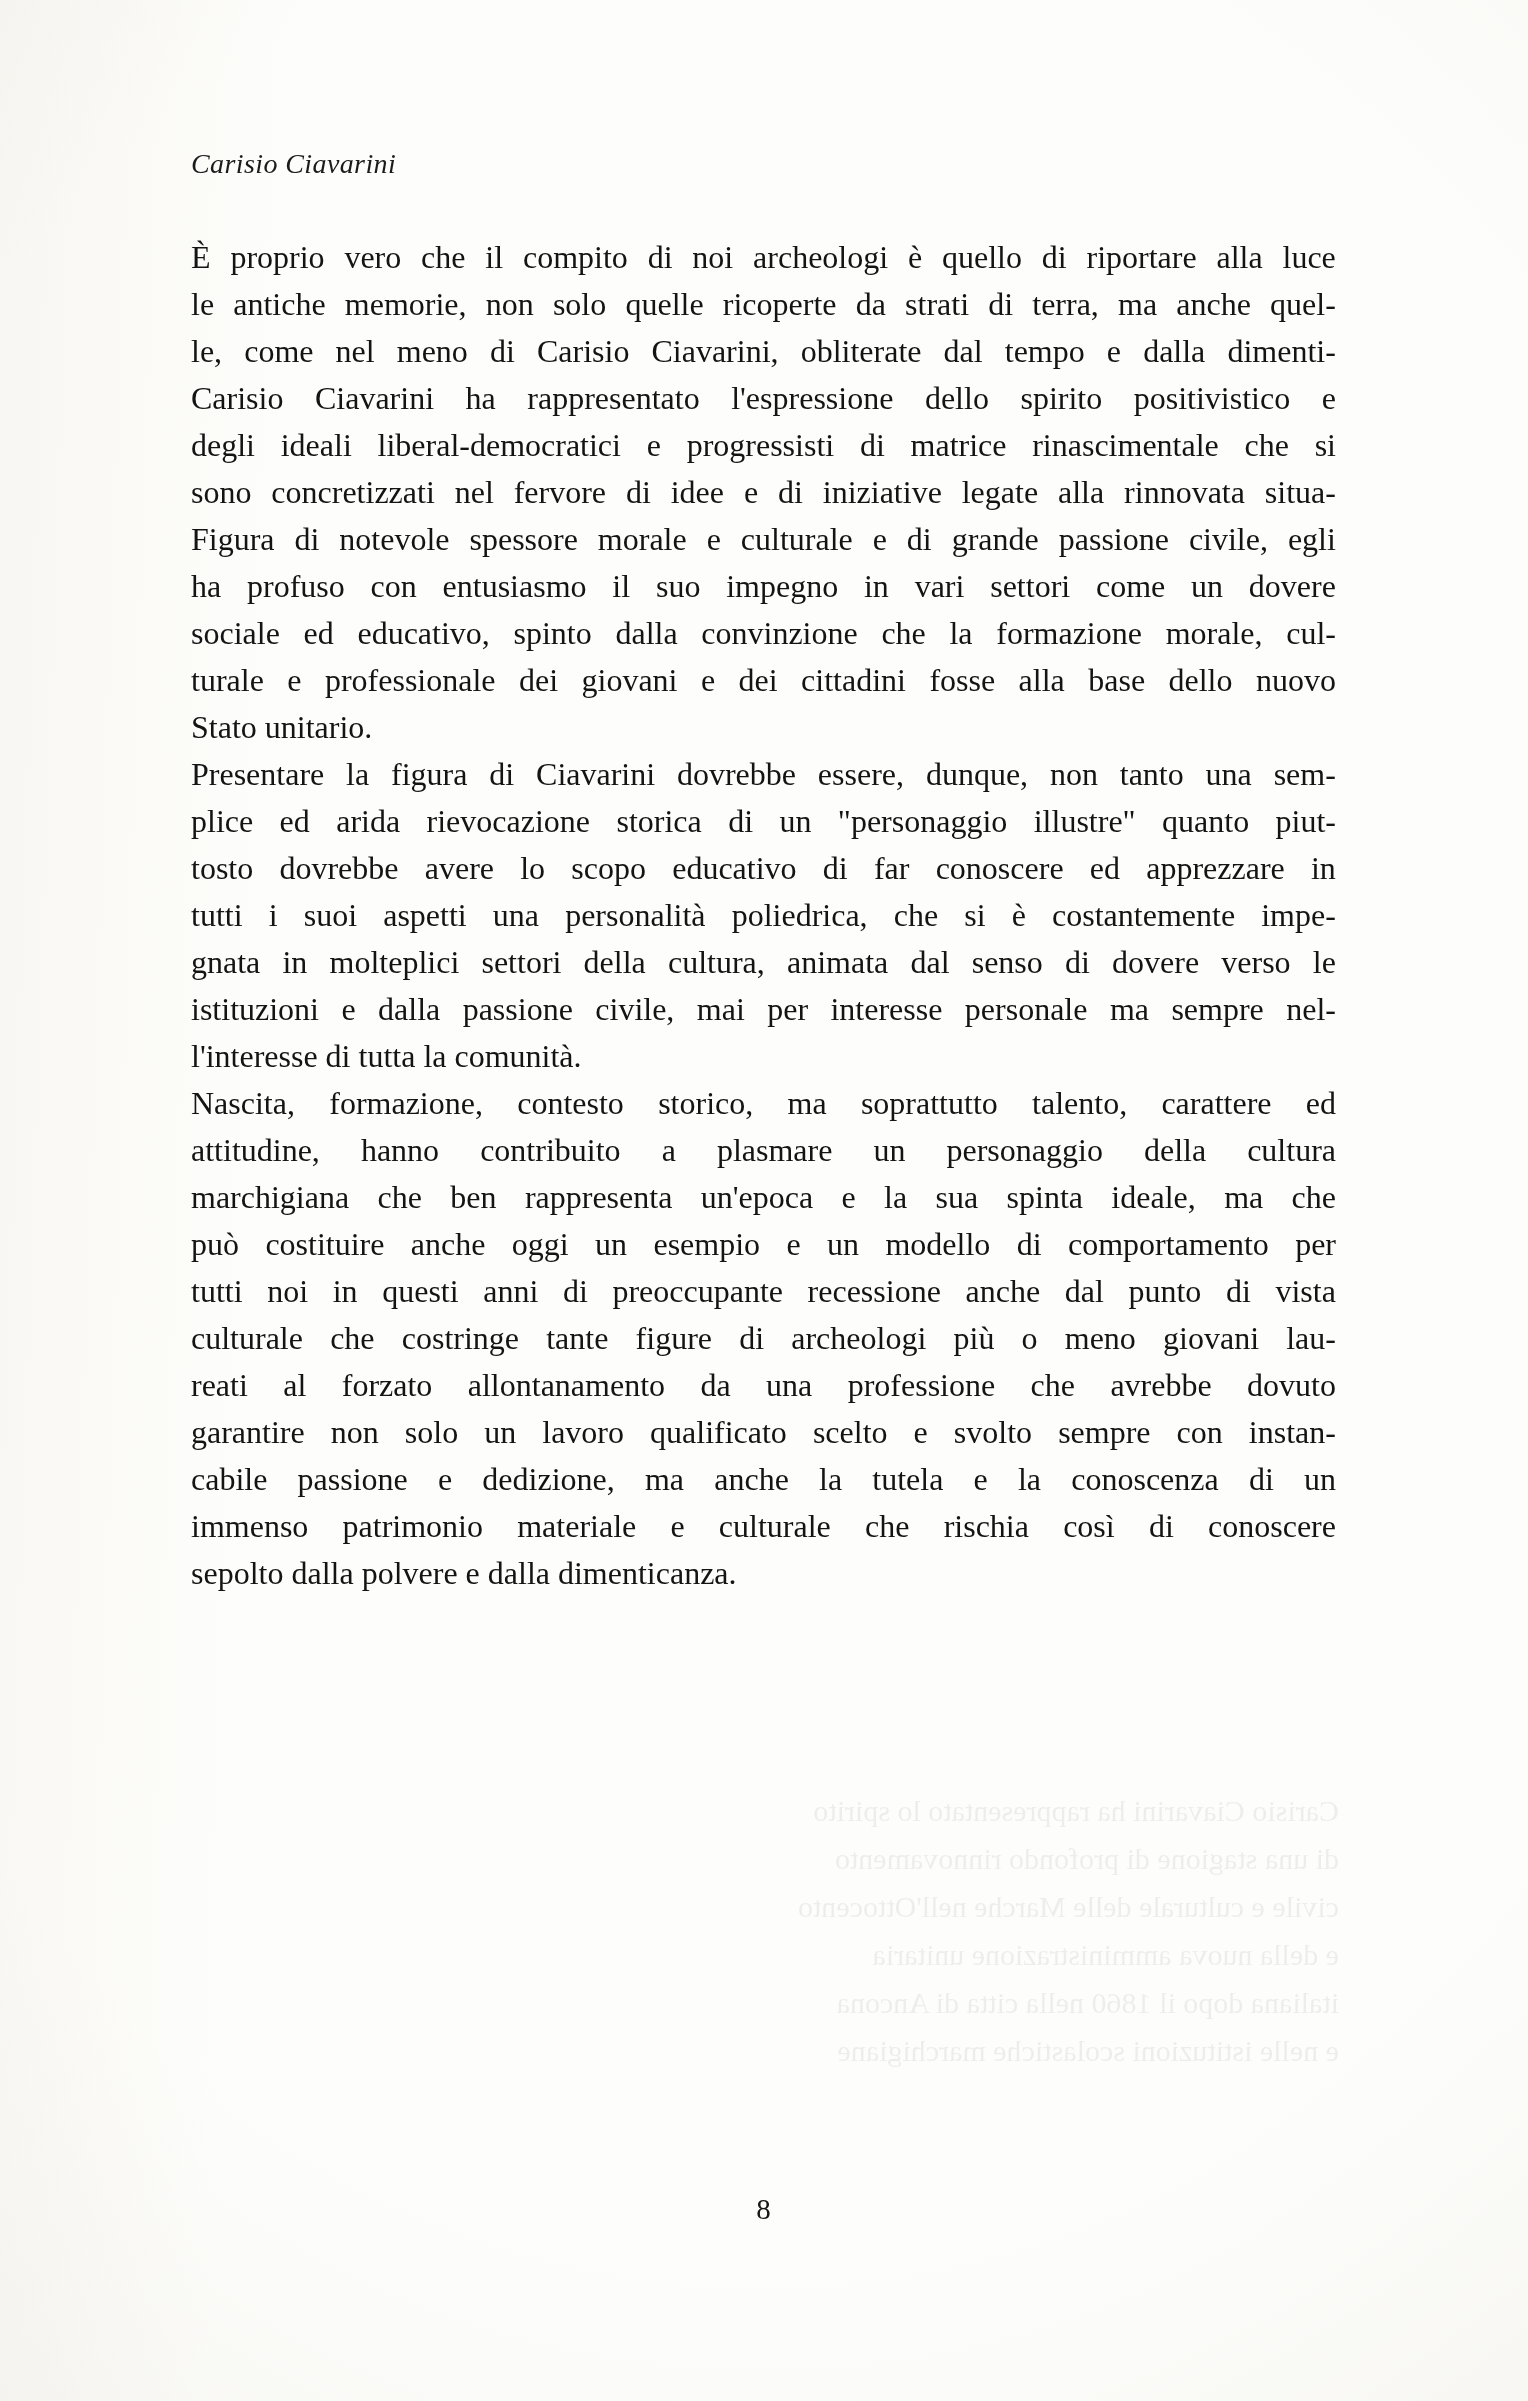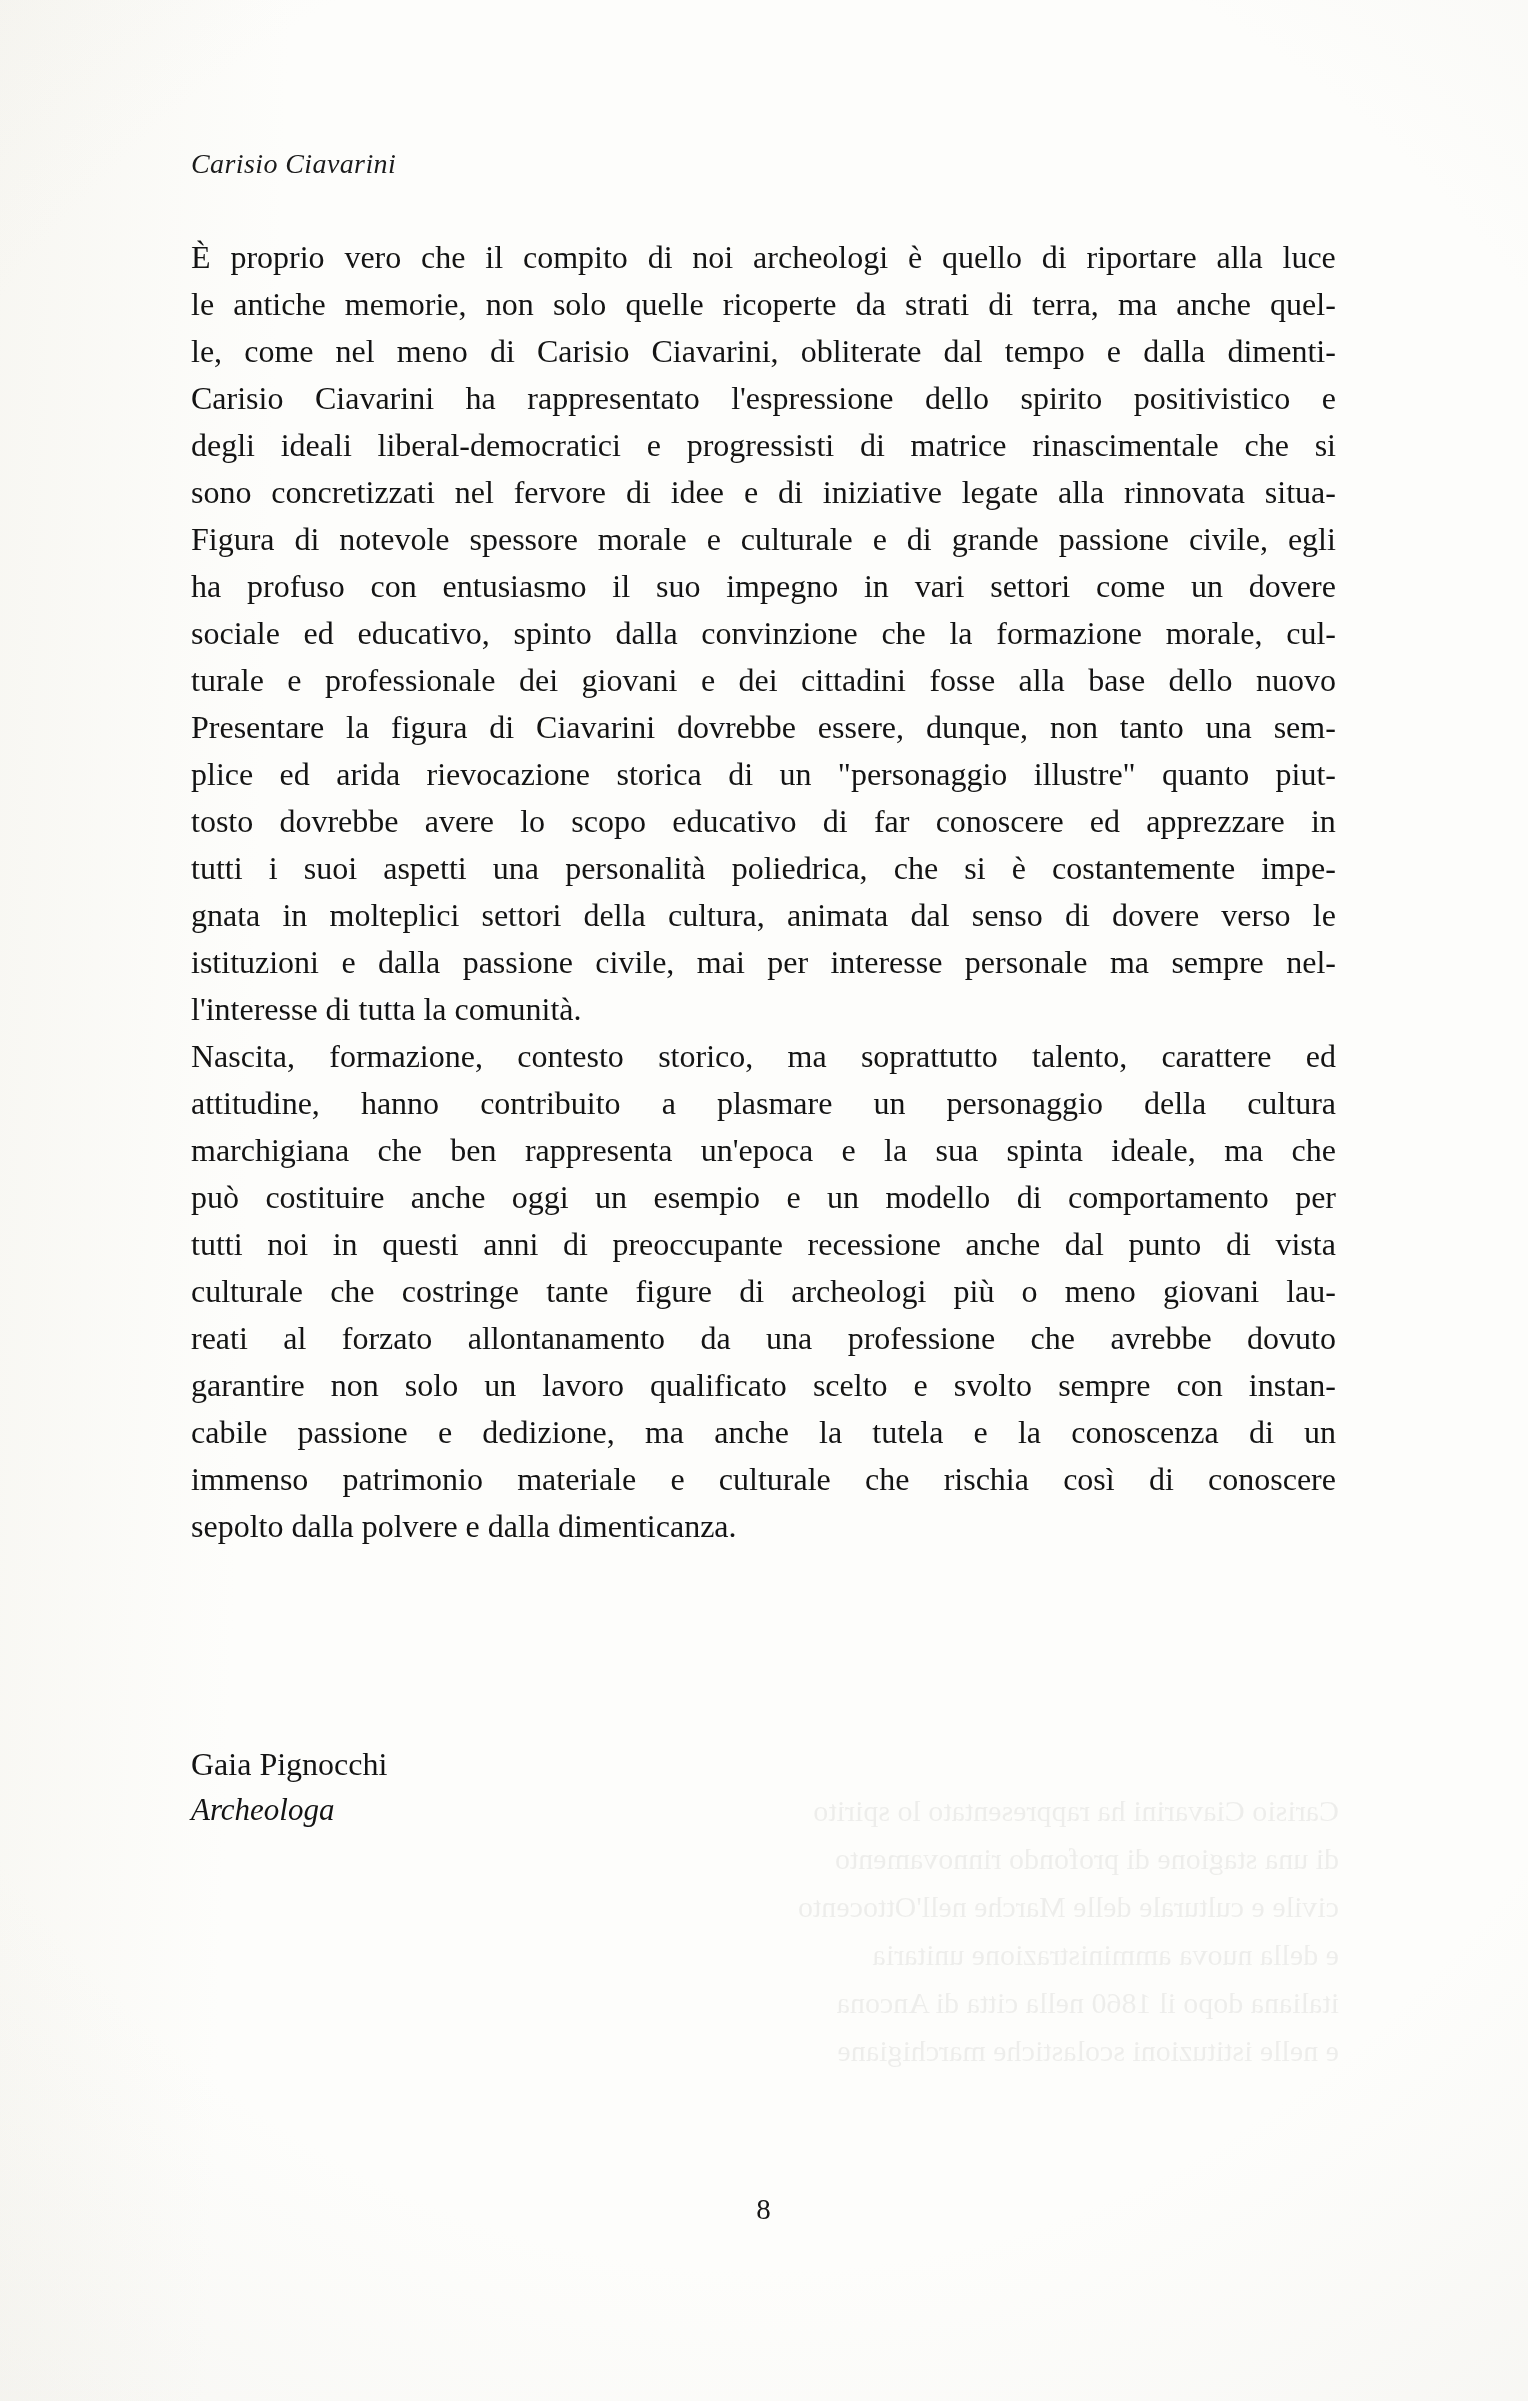--- a/index.html
+++ b/index.html
@@ -269,20 +269,21 @@
           <span>giovani</span>
           <span>e</span>
           <span>dei</span>
           <span>cittadini</span>
           <span>fosse</span>
           <span>alla</span>
           <span>base</span>
           <span>dello</span>
           <span>nuovo</span>
         </span>
+        <span class="ln last">Stato unitario.</span>
       </p>
     <p class="para">
         <span class="ln j">
           <span>Presentare</span>
           <span>la</span>
           <span>figura</span>
           <span>di</span>
           <span>Ciavarini</span>
           <span>dovrebbe</span>
           <span>essere,</span>
@@ -494,24 +495,20 @@
           <span>che</span>
           <span>rischia</span>
           <span>così</span>
           <span>di</span>
           <span>conoscere</span>
         </span>
         <span class="ln last">sepolto dalla polvere e dalla dimenticanza.</span>
       </p>
   </div>
 
-  <div class="signature">
-    <div class="sig-name">Gaia Pignocchi</div>
-    <div class="sig-role">Archeologa</div>
-  </div>
 
   <div class="showthrough" aria-hidden="true">
     <span class="sl">Carisio Ciavarini ha rappresentato lo spirito</span>
     <span class="sl">di una stagione di profondo rinnovamento</span>
     <span class="sl">civile e culturale delle Marche nell'Ottocento</span>
     <span class="sl">e della nuova amministrazione unitaria</span>
     <span class="sl">italiana dopo il 1860 nella citta di Ancona</span>
     <span class="sl">e nelle istituzioni scolastiche marchigiane</span>
   </div>
 

